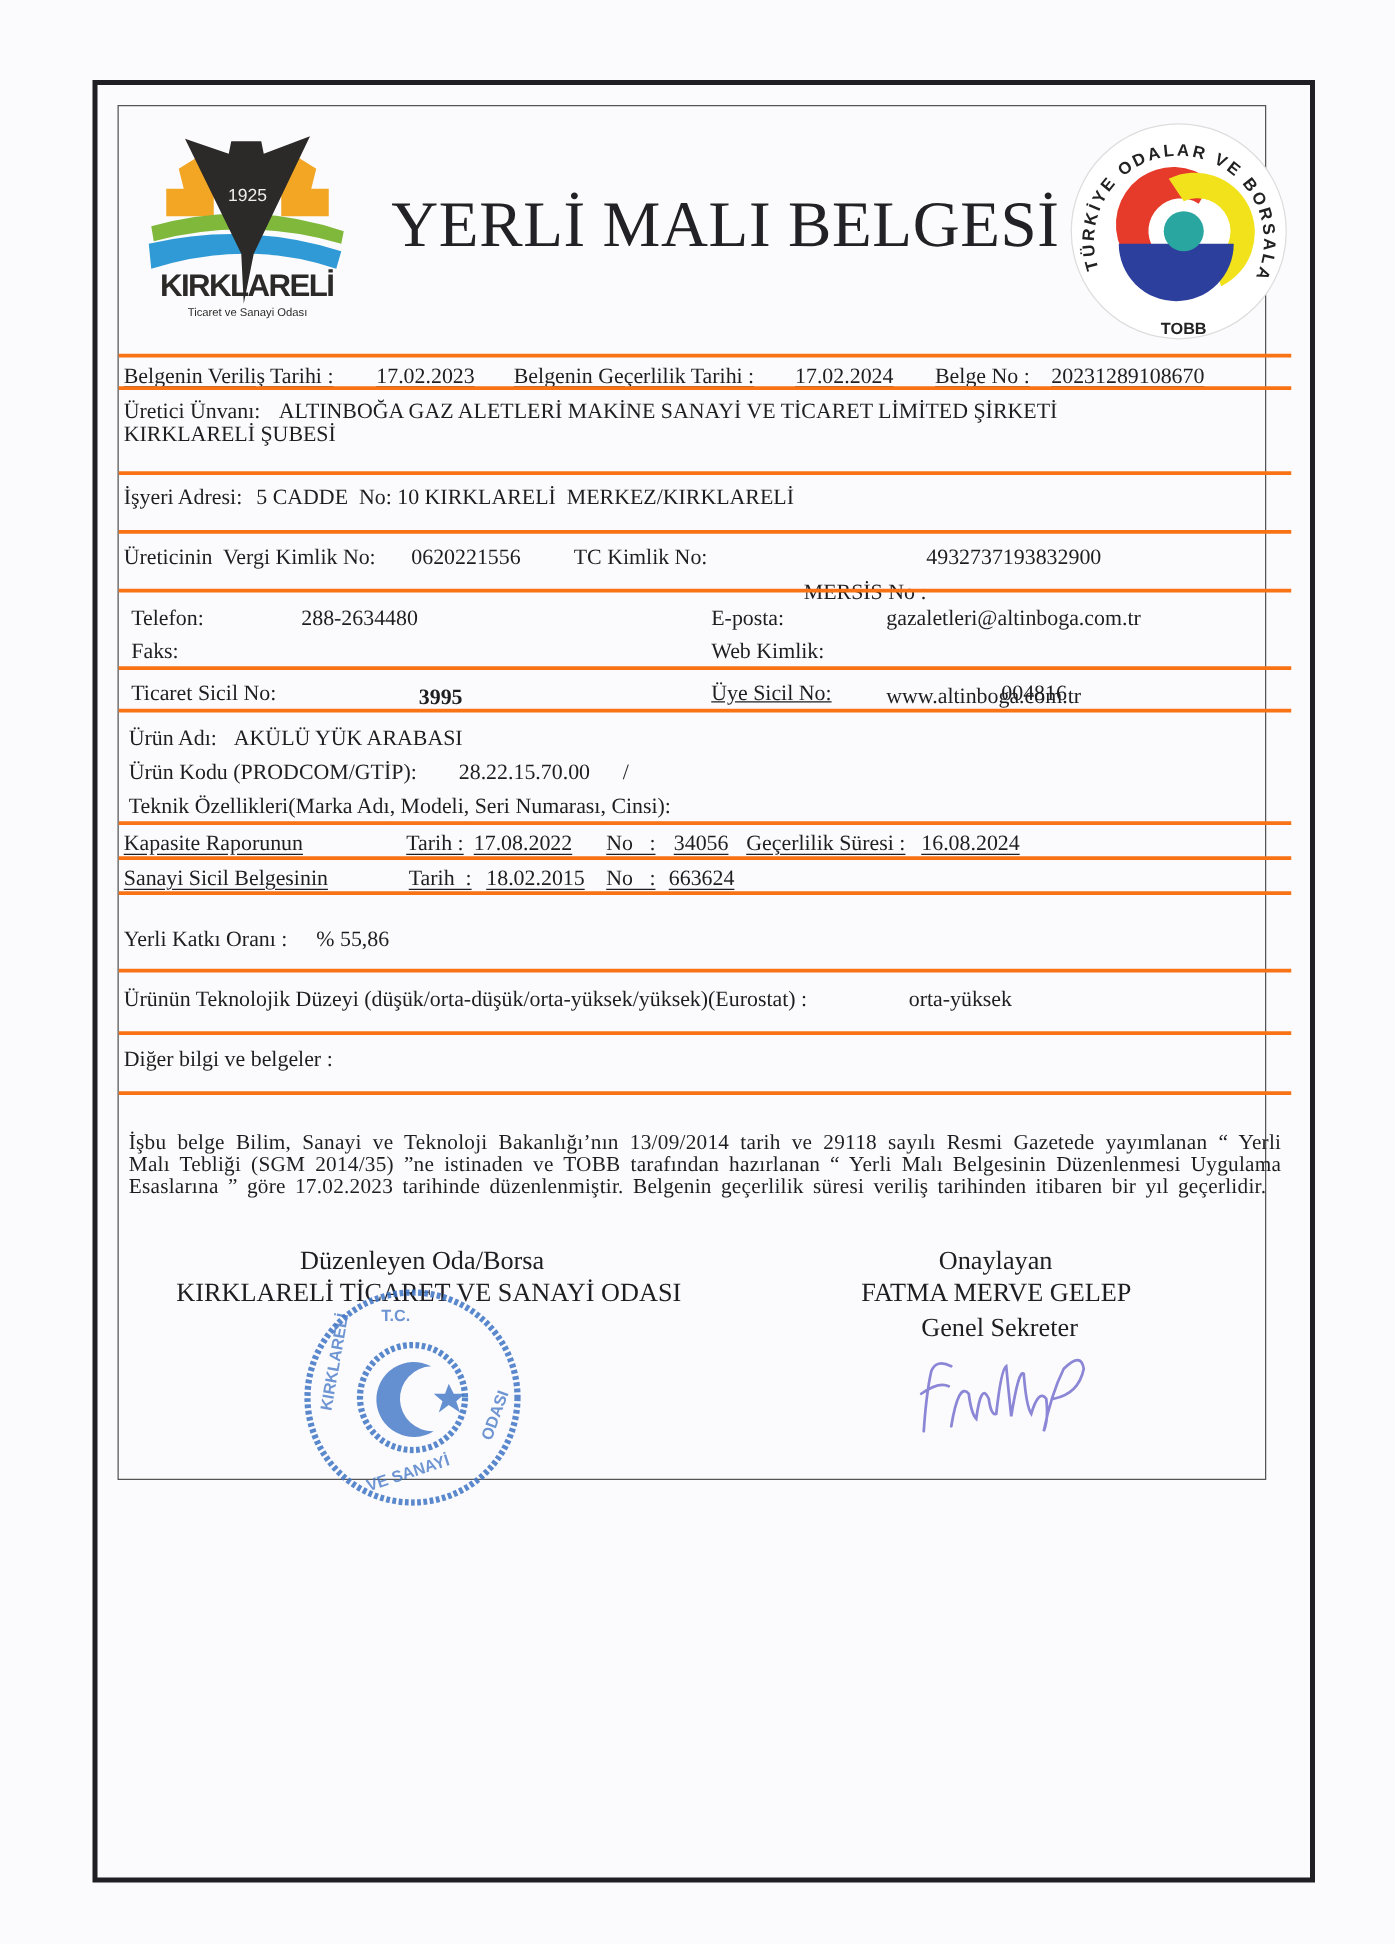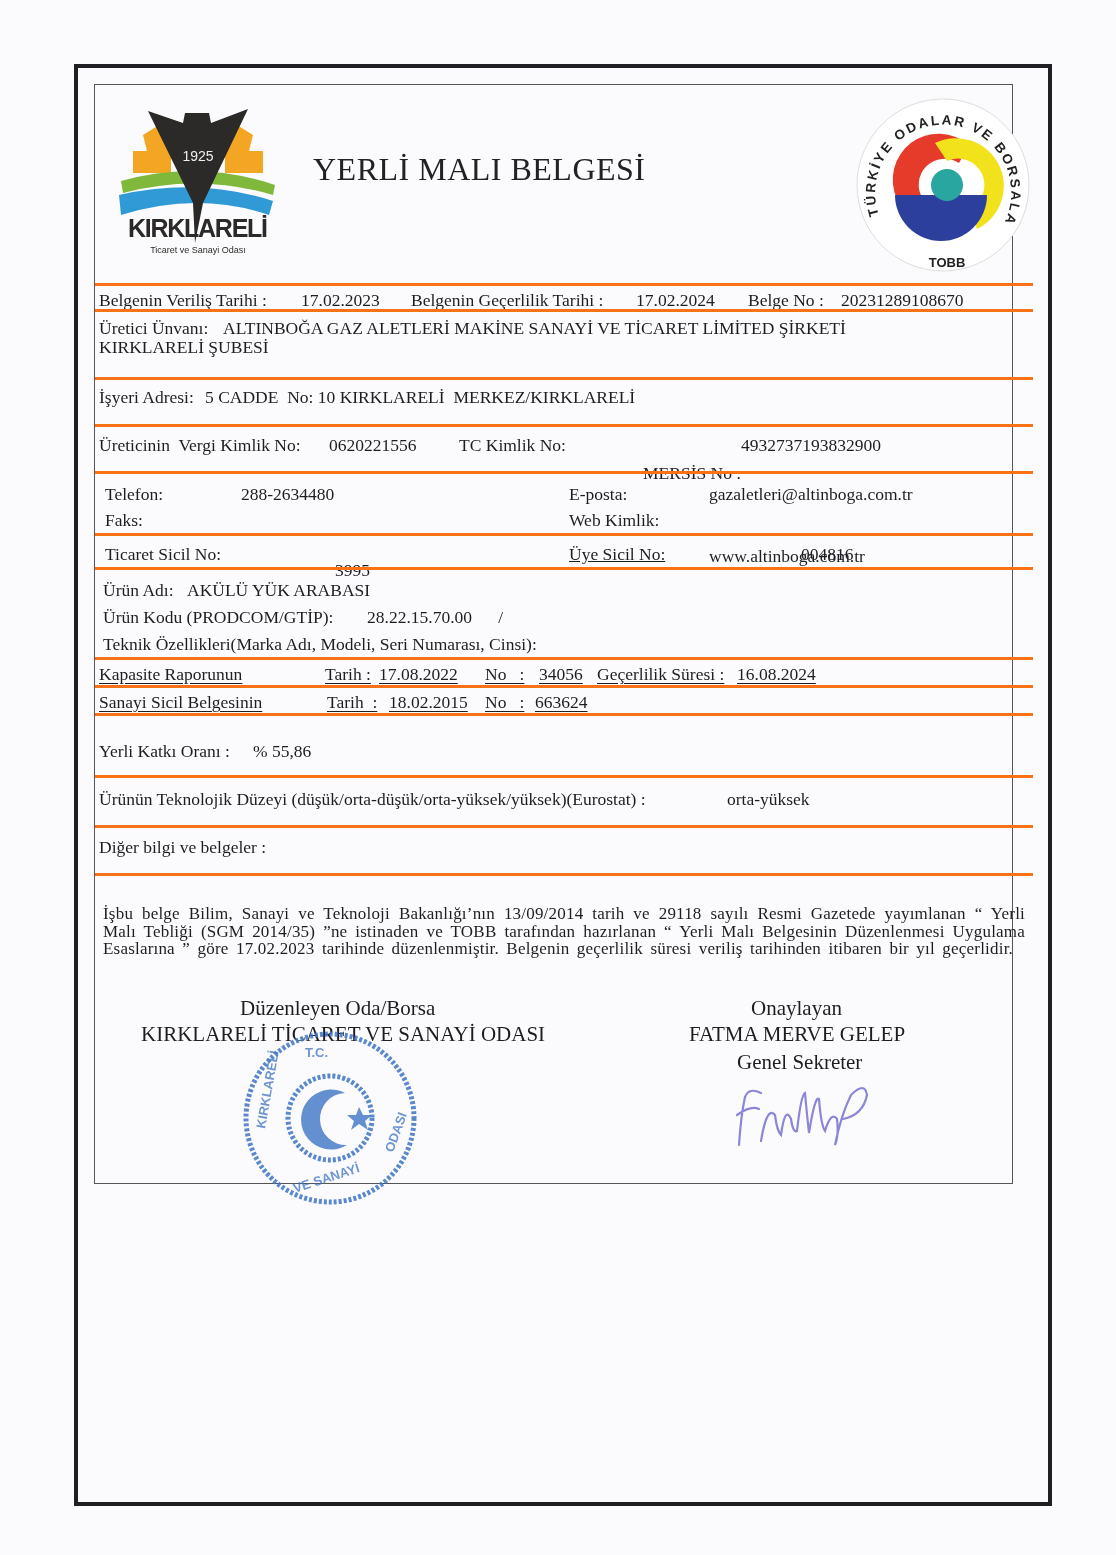--- a/index.html
+++ b/index.html
@@ -12,21 +12,21 @@
     border:4px solid #1f1f24; box-sizing:border-box;
   }
   .inner {
     position:absolute; left:94px; top:84px; width:919px; height:1100px;
     border:1px solid #555; box-sizing:border-box;
   }
   .hdr { position:absolute; left:0; top:0; width:938px; height:198px; }
   .logo-left { position:absolute; left:18px; top:18px; width:170px; height:160px; }
   .logo-right { position:absolute; left:756px; top:6px; width:180px; height:186px; }
   .title {
-    position:absolute; left:218px; top:66px; font-size:32px; letter-spacing:0.5px;
+    position:absolute; left:218px; top:66px; font-size:52px; letter-spacing:0.5px;
     color:#222226; white-space:nowrap;
   }
   .row { position:absolute; left:0; width:938px; border-top:3px solid #f97316; box-sizing:border-box; font-size:17.5px; }
   .t { position:absolute; white-space:nowrap; }
   .ul { text-decoration:underline; text-underline-offset:3px; }
   .para {
     position:absolute; left:8px; top:820px; width:922px; font-size:17px; line-height:17.5px;
     text-align:justify; letter-spacing:0.2px; word-spacing:3px;
   }
   .sign-label { position:absolute; font-size:21px; white-space:nowrap; text-align:center; }
@@ -109,21 +109,21 @@
     <span class="t" style="left:10px;top:36px;">Faks:</span>
     <span class="t" style="left:146px;top:36px;"></span>
     <span class="t" style="left:474px;top:10px;">E-posta:</span>
     <span class="t" style="left:614px;top:10px;">gazaletleri@altinboga.com.tr</span>
     <span class="t" style="left:474px;top:36px;">Web Kimlik:</span>
     <span class="t" style="left:614px;top:36px;margin-top:36px;">www.altinboga.com.tr</span>
   </div>
 
   <div class="row" style="top:448px;height:34px;">
     <span class="t" style="left:10px;top:8px;">Ticaret Sicil No:</span>
-    <span class="t" style="left:240px;top:24px;">3995</span>
+    <span class="t" style="left:240px;top:11px;font-weight:bold;">3995</span>
     <span class="t" style="left:474px;top:8px;text-decoration:underline;">Üye Sicil No:</span>
     <span class="t" style="left:706px;top:8px;">004816</span>
   </div>
 
   <div class="row" style="top:482px;height:90px;">
     <span class="t" style="left:8px;top:10px;">Ürün Adı:</span>
     <span class="t" style="left:92px;top:10px;">AKÜLÜ YÜK ARABASI</span>
     <span class="t" style="left:8px;top:37px;">Ürün Kodu (PRODCOM/GTİP):</span>
     <span class="t" style="left:272px;top:37px;white-space:pre;">28.22.15.70.00      /</span>
     <span class="t" style="left:8px;top:64px;">Teknik Özellikleri(Marka Adı, Modeli, Seri Numarası, Cinsi):</span>

